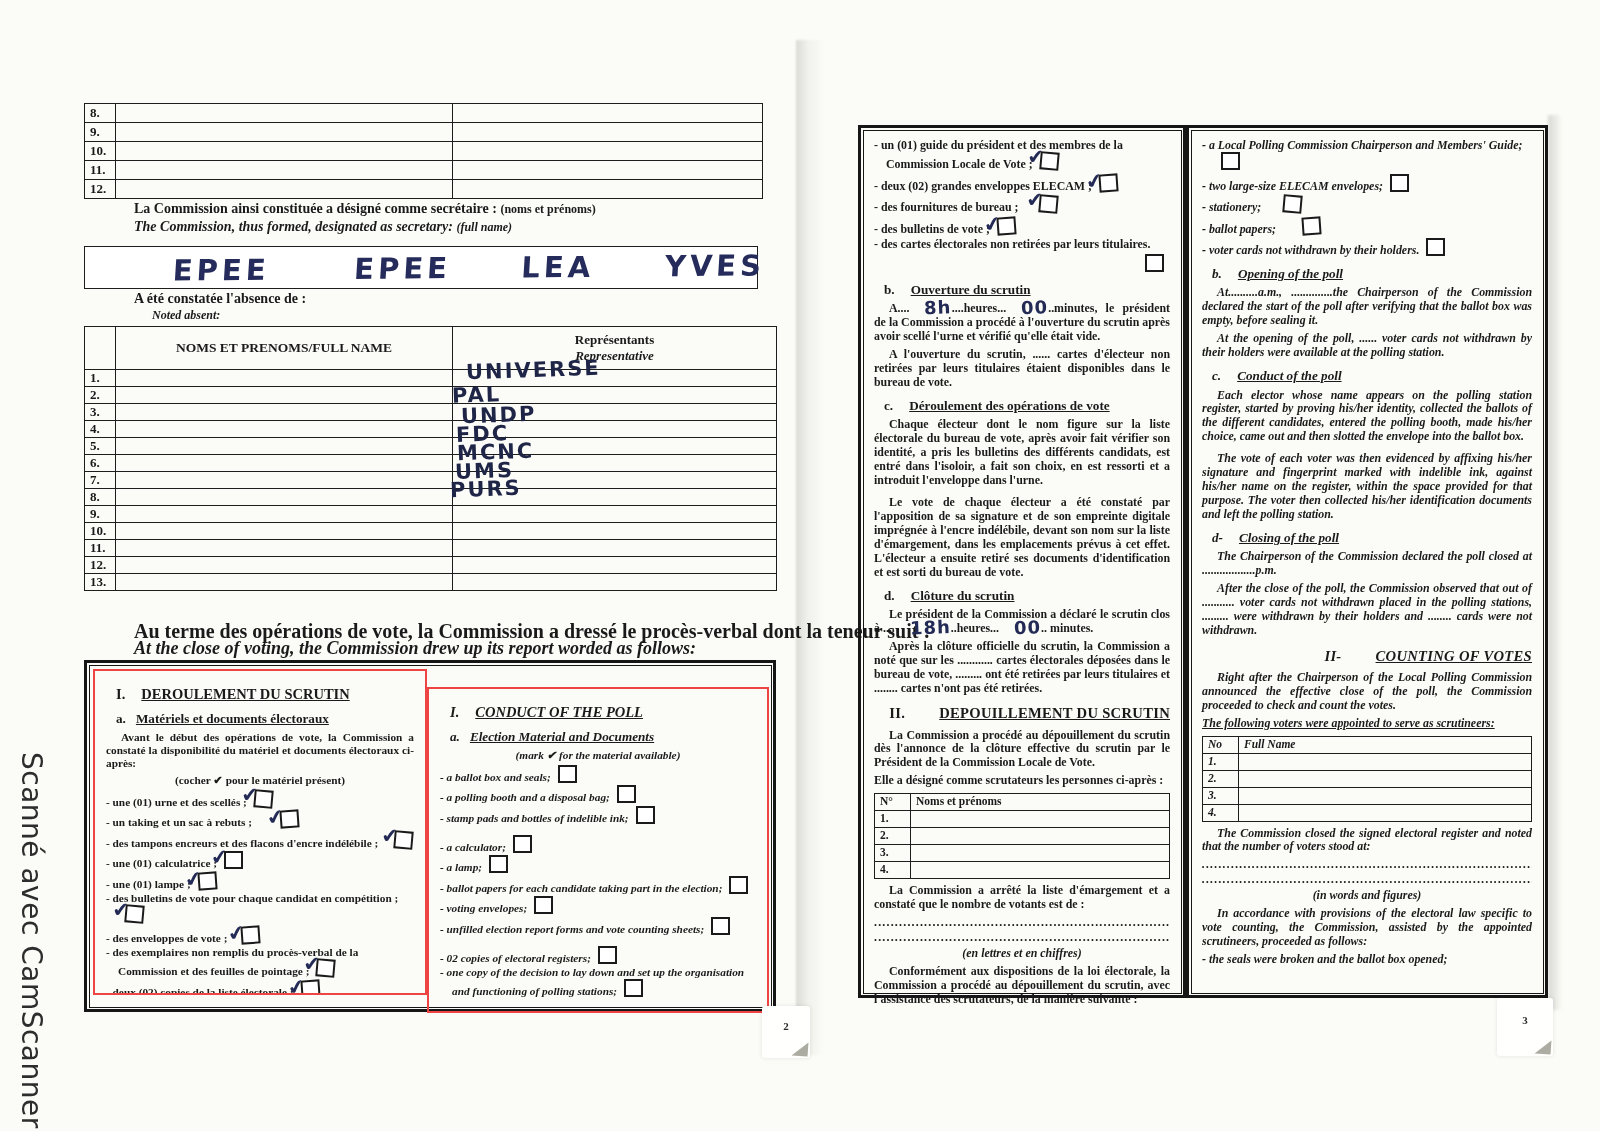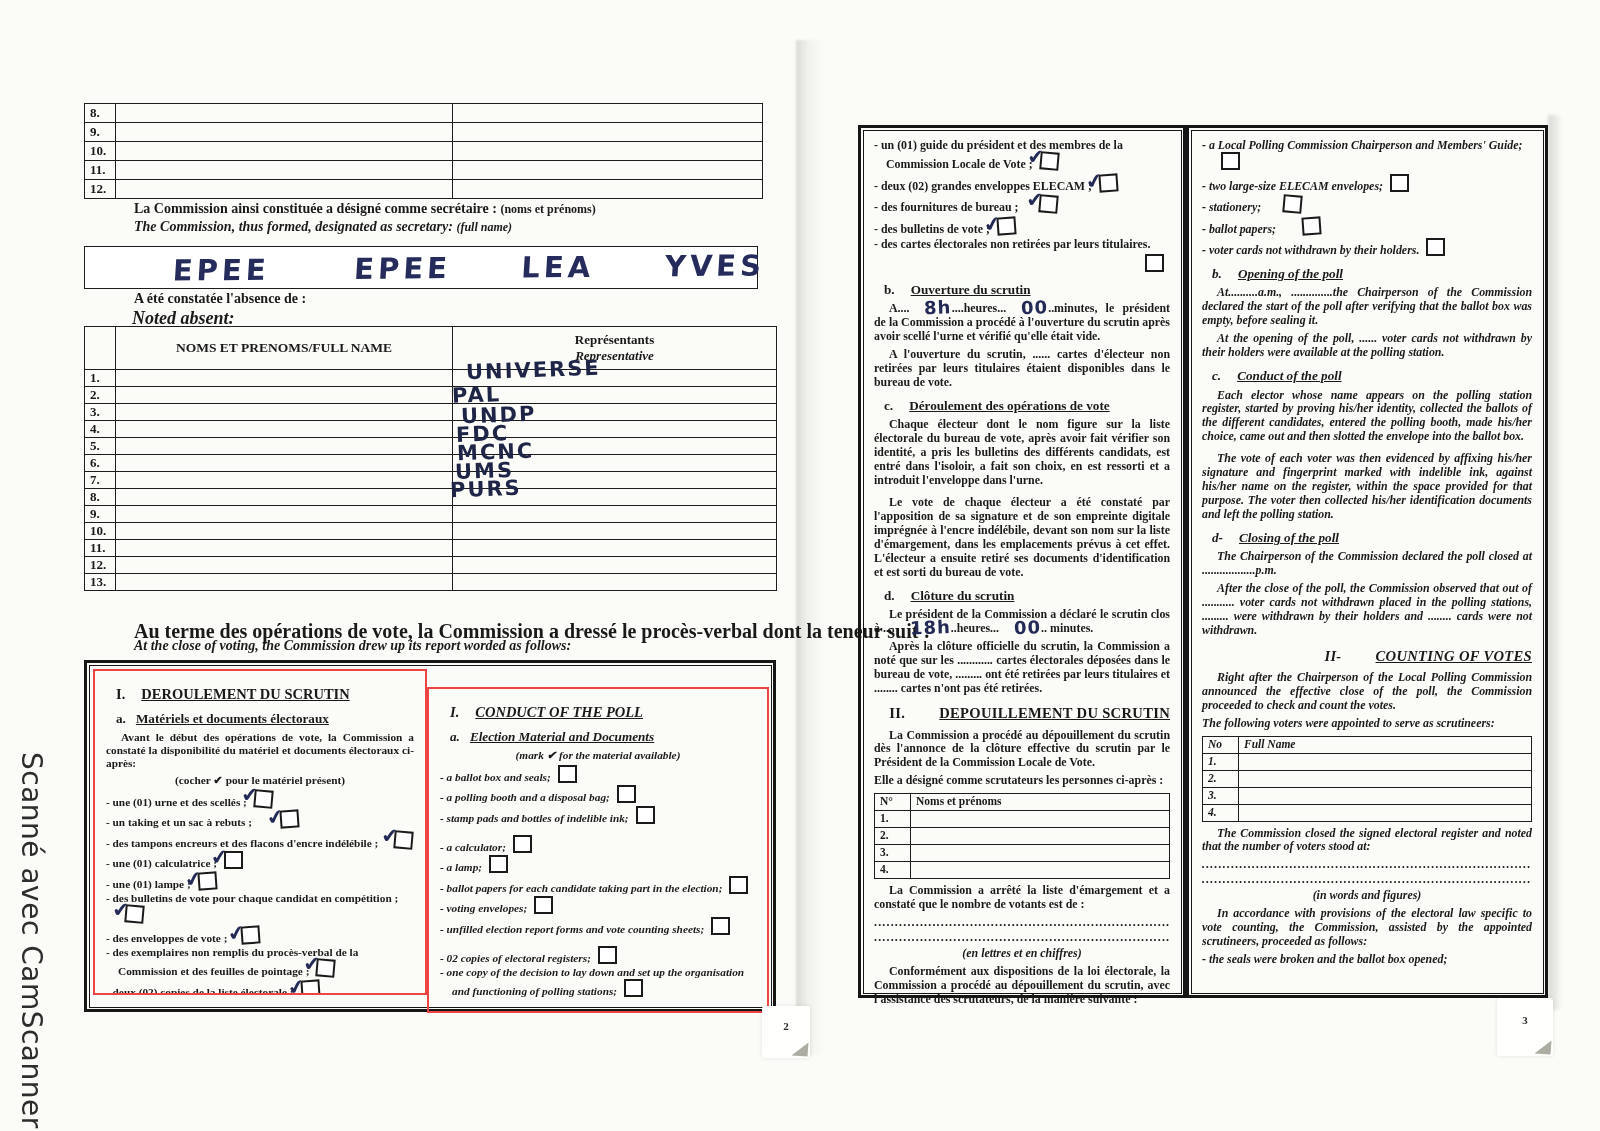--- a/index.html
+++ b/index.html
@@ -117,21 +117,21 @@
 </div>
 <div class="abs b i" style="left:134px;top:219px;font-size:14px;">
   <span>The Commission, thus formed, designated as secretary: </span><span style="font-size:12px;">(full name)</span>
 </div>
 
 <div class="abs" style="left:84px;top:246px;width:672px;height:41px;border:1.7px solid #1d1d1d;background:#fff;">
   <span class="hw hw-name abs" style="left:88px;top:4px;">EPEE      EPEE     LEA     YVES</span>
 </div>
 
 <div class="abs b" style="left:134px;top:291px;font-size:14px;">A été constatée l'absence de :</div>
-<div class="abs b i" style="left:132px;top:308px;font-size:18px;">Noted absent:</div>
+<div class="abs b i" style="left:152px;top:308px;font-size:12px;">Noted absent:</div>
 
 <table class="doc-table abs" style="left:84px;top:326px;width:692px;">
   <colgroup>
       <col style="width:31px">
       <col style="width:337px">
       <col style="width:324px">
     </colgroup>
   <tbody>
       <tr>
     <td style="height:42px"></td>
@@ -211,21 +211,21 @@
 
 <span class="hw hw-party abs" style="left:466px;top:358px;">UNIVERSE</span>
 <span class="hw hw-party abs" style="left:452px;top:383px;">PAL</span>
 <span class="hw hw-party abs" style="left:461px;top:403px;">UNDP</span>
 <span class="hw hw-party abs" style="left:456px;top:422px;">FDC</span>
 <span class="hw hw-party abs" style="left:457px;top:440px;">MCNC</span>
 <span class="hw hw-party abs" style="left:455px;top:459px;">UMS</span>
 <span class="hw hw-party abs" style="left:450px;top:477px;">PURS</span>
 
 <div class="abs b" style="left:134px;top:620px;font-size:20px;">Au terme des opérations de vote, la Commission a dressé le procès-verbal dont la teneur suit :</div>
-<div class="abs b i" style="left:134px;top:638px;font-size:14px;">At the close of voting, the Commission drew up its report worded as follows:</div>
+<div class="abs b i" style="left:134px;top:638px;font-size:18px;">At the close of voting, the Commission drew up its report worded as follows:</div>
 
 <div class="abs frame" style="left:84px;top:660px;width:686px;height:346px;">
 
   <div class="innerframe" style="left:6px;top:6px;width:330px;height:322px;">
     <div class="colpad fr-col p2boxtxt">
       <div class="sh" style="font-size:14.5px;">
         <span>I.</span><span class="t">DEROULEMENT DU SCRUTIN</span>
       </div>
       <div class="sh">
         <span>a.</span><span class="t" style="margin-left:10px;">Matériels et documents électoraux</span>
@@ -349,21 +349,21 @@
     <div class="sh"><span>c.</span><span class="t">Conduct of the poll</span></div>
     <div class="p">Each elector whose name appears on the polling station register, started by proving his/her identity, collected the ballots of the different candidates, entered the polling booth, made his/her choice, came out and then slotted the envelope into the ballot box.</div>
     <div class="p" style="margin-top:8px;">The vote of each voter was then evidenced by affixing his/her signature and fingerprint marked with indelible ink, against his/her name on the register, within the space provided for that purpose. The voter then collected his/her identification documents and left the polling station.</div>
 
     <div class="sh"><span>d-</span><span class="t">Closing of the poll</span></div>
     <div class="p">The Chairperson of the Commission declared the poll closed at ..................p.m.</div>
     <div class="p">After the close of the poll, the Commission observed that out of ........... voter cards not withdrawn placed in the polling stations, ......... were withdrawn by their holders and ........ cards were not withdrawn.</div>
 
     <div class="sh2"><span>II-</span><span class="t">COUNTING OF VOTES</span></div>
     <div class="p">Right after the Chairperson of the Local Polling Commission announced the effective close of the poll, the Commission proceeded to check and count the votes.</div>
-    <div style="text-align:left;">The following voters were appointed to serve as scrutineers:</div>
+    <div style="text-align:left;text-decoration:underline;">The following voters were appointed to serve as scrutineers:</div>
 
     <table class="doc-table" style="width:100%;margin:5px 0;">
       <colgroup>
           <col style="width:36px">
           <col>
         </colgroup>
       <tbody>
           <tr>
             <td style="height:16px;font-size:11.5px;" class="i">No</td>
             <td style="font-size:11.5px;" class="i">Full Name</td>

